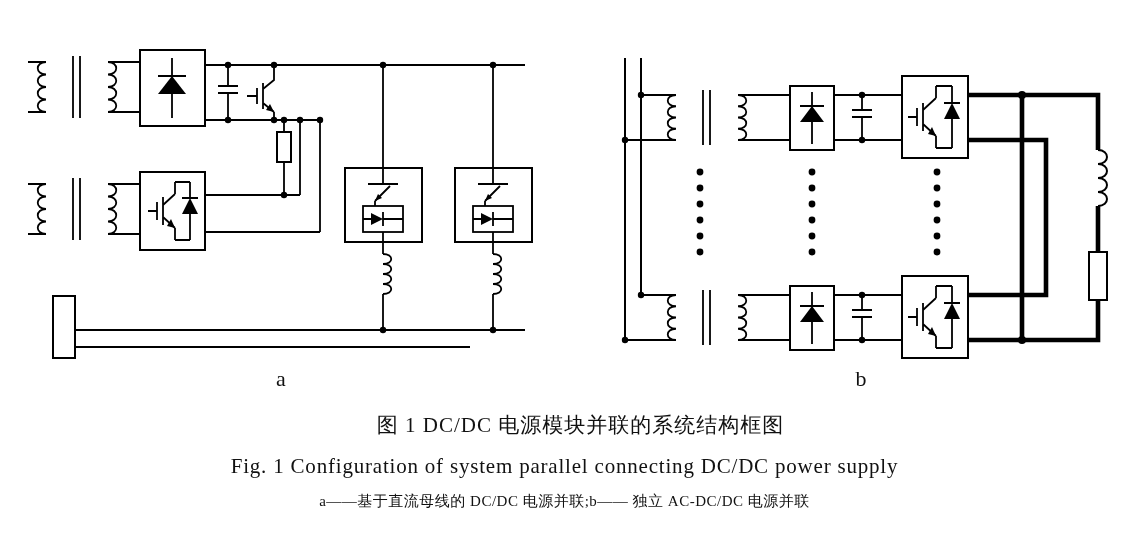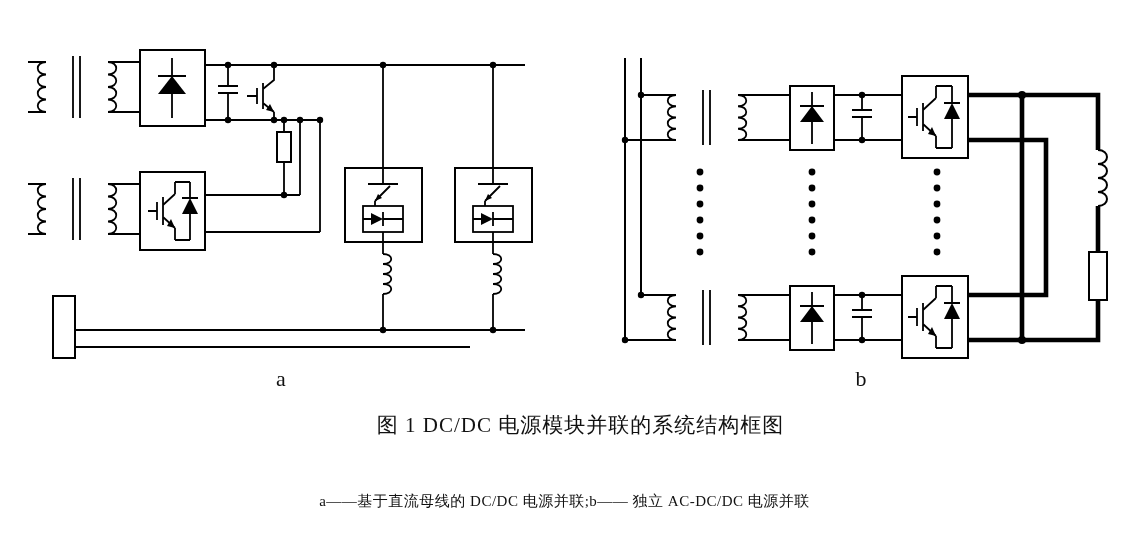--- a/index.html
+++ b/index.html
@@ -217,15 +217,16 @@
         <circle class="dot" cx="1022" cy="95" r="4"></circle>
         <circle class="dot" cx="1022" cy="340" r="4"></circle>
       </g>
     </g>
   </svg>
 
   <div class="sub-label" style="left:266px;top:366px;">a</div>
   <div class="sub-label" style="left:846px;top:366px;">b</div>
 
   <div class="cap cap-zh">图 1  DC/DC 电源模块并联的系统结构框图</div>
+  <div class="cap cap-en">Fig. 1  Configuration of system parallel connecting DC/DC power supply</div>
   <div class="cap cap-sub">a——基于直流母线的 DC/DC 电源并联;b—— 独立 AC-DC/DC 电源并联</div>
 
 </div>
 
 </body></html>

